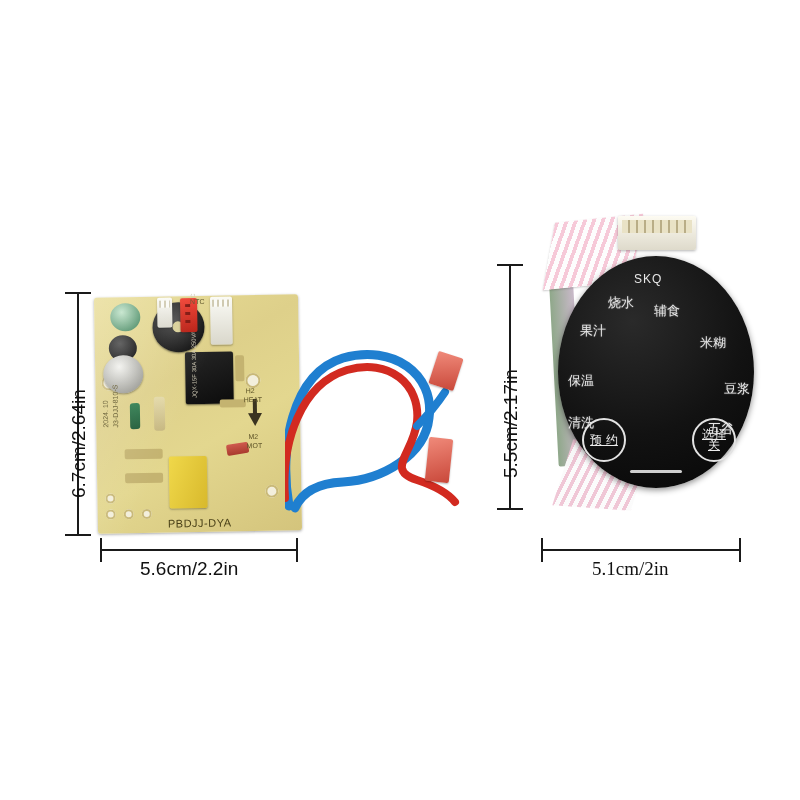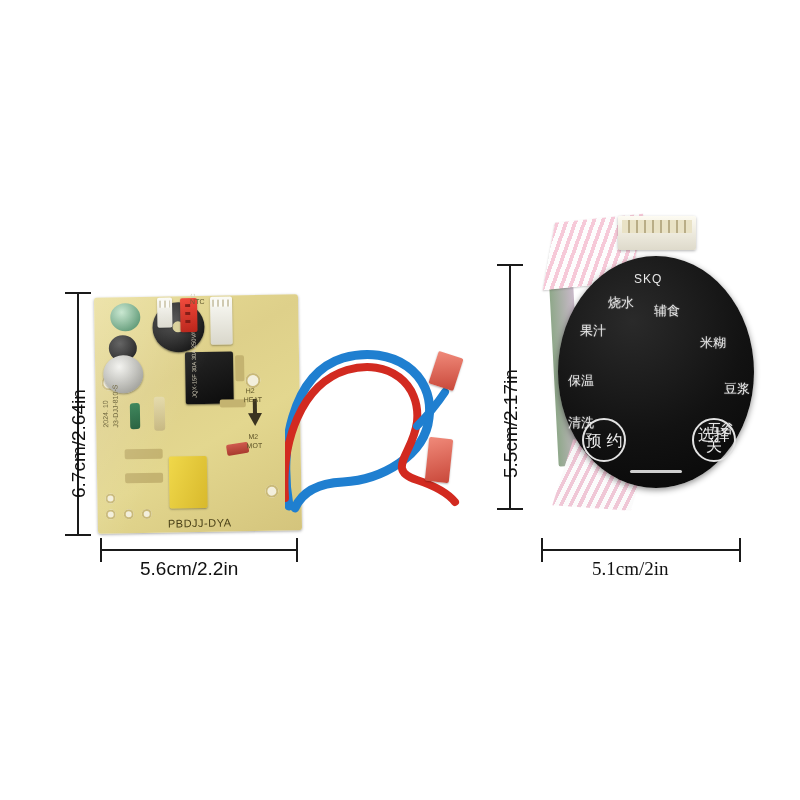--- a/index.html
+++ b/index.html
@@ -142,22 +142,23 @@
     position:absolute;left:66px;top:130px;width:62px;height:80px;
     background:#0e0e0e;border:1px solid #272727;border-radius:2px;
   }
   .panel-center-txt{
     position:absolute;width:100%;text-align:center;color:#ededed;font-size:14px;
     line-height:17px;font-family:"DejaVu Sans", sans-serif;
   }
   .panel-btn{
     position:absolute;width:40px;height:40px;border-radius:50%;
     border:2px solid #e3e3e3;display:flex;align-items:center;justify-content:center;
-    color:#ededed;font-size:16px;line-height:11px;text-align:left;
+    color:#ededed;font-size:12px;line-height:11px;text-align:left;
     font-family:"DejaVu Sans", sans-serif;
+    text-decoration:underline;
   }
   .panel-slot{position:absolute;left:72px;top:214px;width:52px;height:3px;background:#cfcfcf;
     border-radius:2px;}
 </style>
 </head>
 <body>
 
 <div id="stage">
 
 

